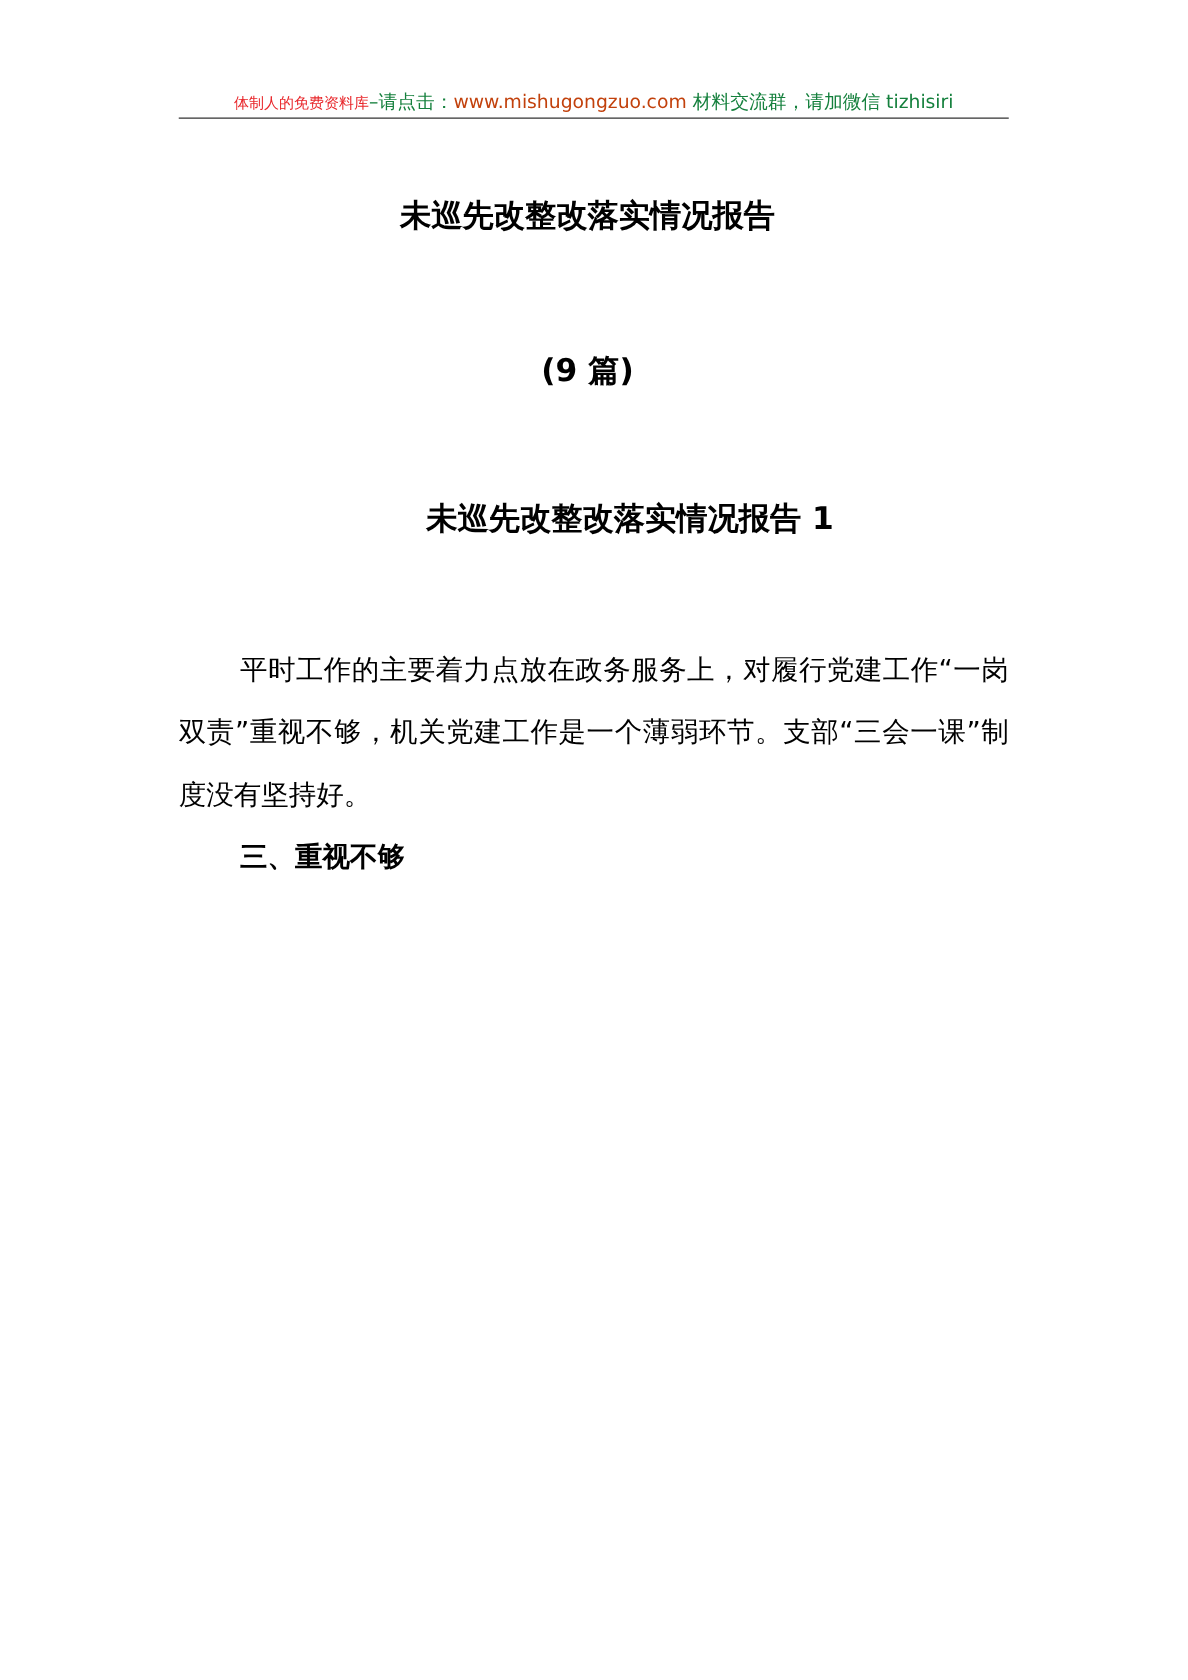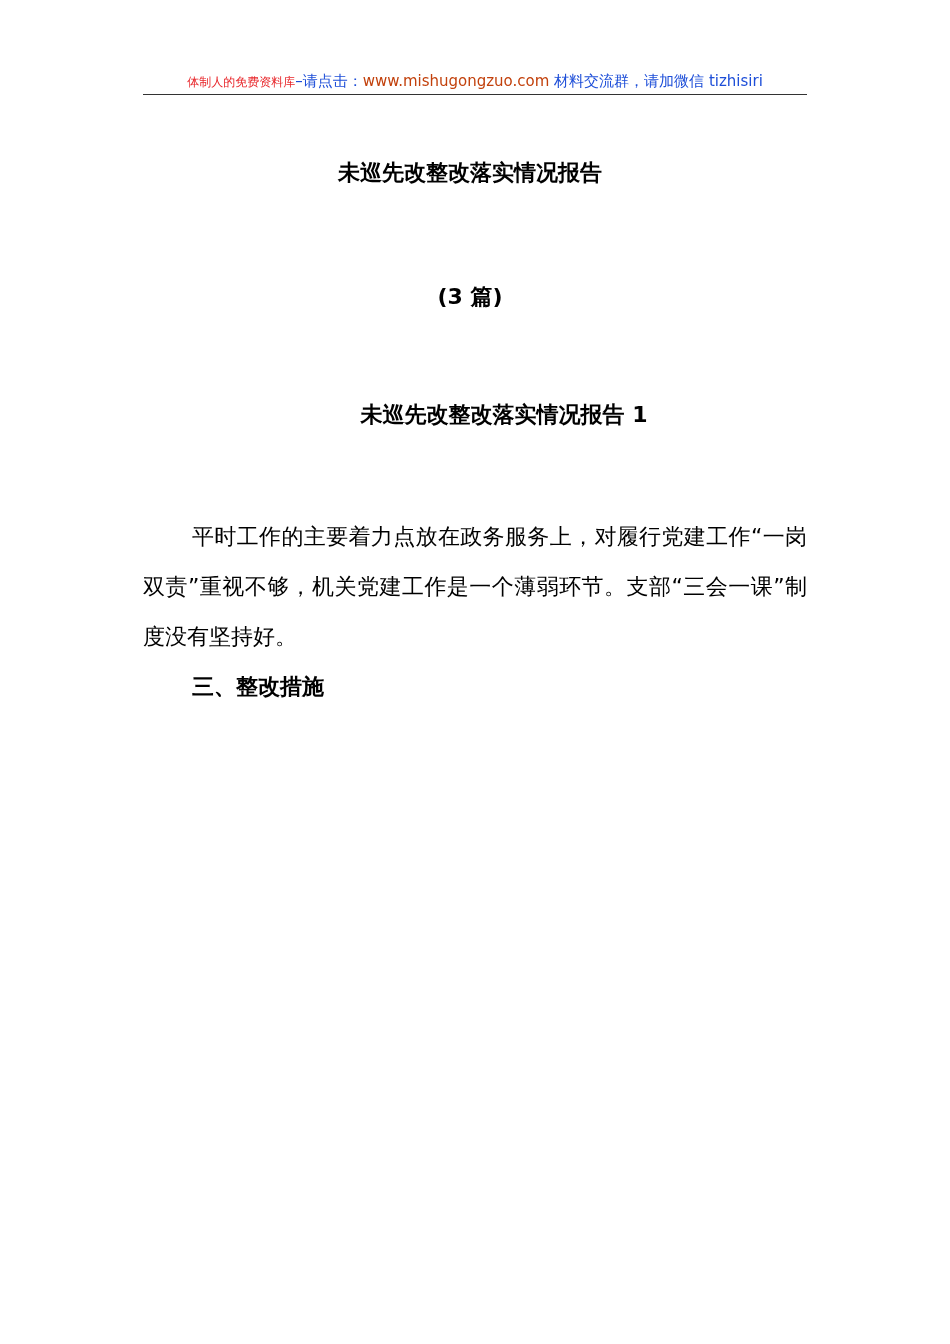--- a/index.html
+++ b/index.html
@@ -9,39 +9,39 @@
       color: #000;
     }
     .header {
       position: absolute; left: 143px; top: 70px; width: 664px;
       height: 24px; border-bottom: 1.5px solid #333;
       font-size: 15px; line-height: 22px; white-space: nowrap;
       text-align: center;
     }
     .header .brand { color: #e8262a; font-size: 12px; }
     .header .url { color: #c2410c; }
-    .header .dark { color: #1d4ed8; }
+    .header .dark { color: #15803d; }
     .title {
       position: absolute; left: 0; width: 940px; text-align: center;
-      font-weight: bold; font-size: 22px; line-height: 30px;
+      font-weight: bold; font-size: 25px; line-height: 30px;
     }
     .body-text {
       position: absolute; left: 143px; width: 664px;
       font-size: 22px; line-height: 50px;
     }
     .para { text-indent: 49px; margin: 0; text-align: justify; }
     .heading { padding-left: 49px; font-weight: bold; margin: 0; }
   </style>
 </head>
 <body>
 
 <div class="header">
   <span class="brand">体制人的免费资料库</span><span class="dark">–请点击：</span><span class="url">www.mishugongzuo.com</span><span class="dark"> 材料交流群，请加微信 tizhisiri</span>
 </div>
 
 <div class="title" style="top:158px;">未巡先改整改落实情况报告</div>
-<div class="title" style="top:282px;">(3 篇)</div>
+<div class="title" style="top:282px;">(9 篇)</div>
 <div class="title" style="top:400px;padding-left:34px;">未巡先改整改落实情况报告 1</div>
 
 <div class="body-text" style="top:512px;">
   <p class="para">平时工作的主要着力点放在政务服务上，对履行党建工作“一岗双责”重视不够，机关党建工作是一个薄弱环节。支部“三会一课”制度没有坚持好。</p>
-  <p class="heading">三、整改措施</p>
+  <p class="heading">三、重视不够</p>
 </div>
 
 </body></html>

